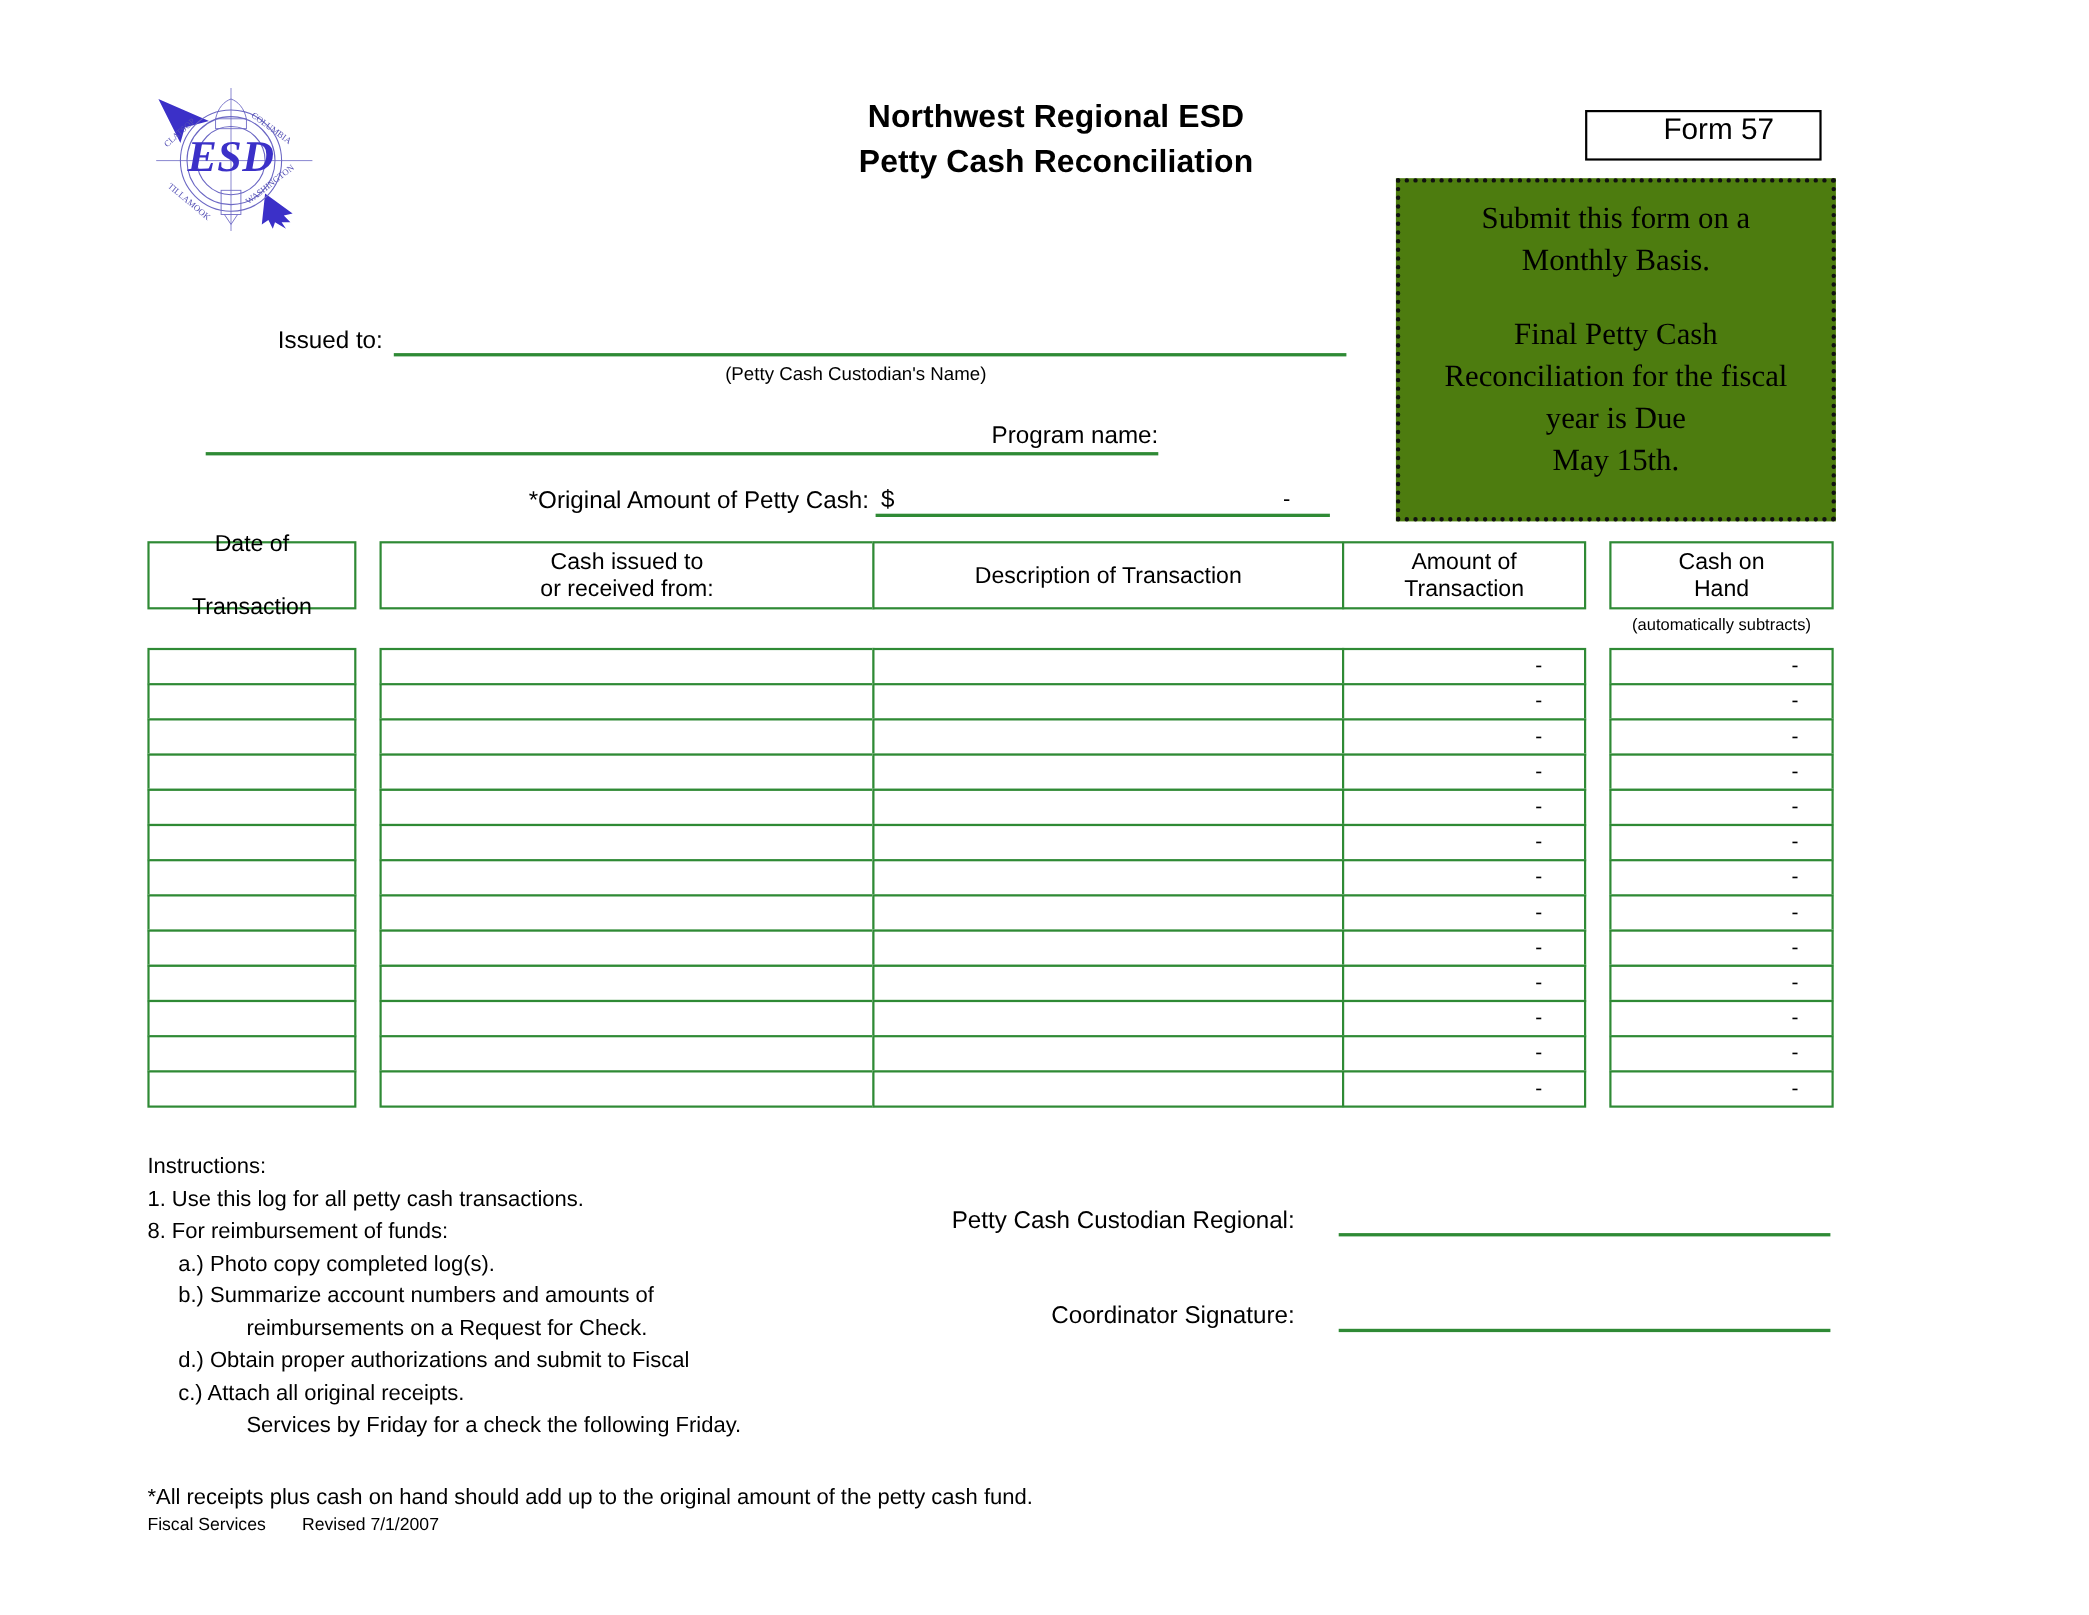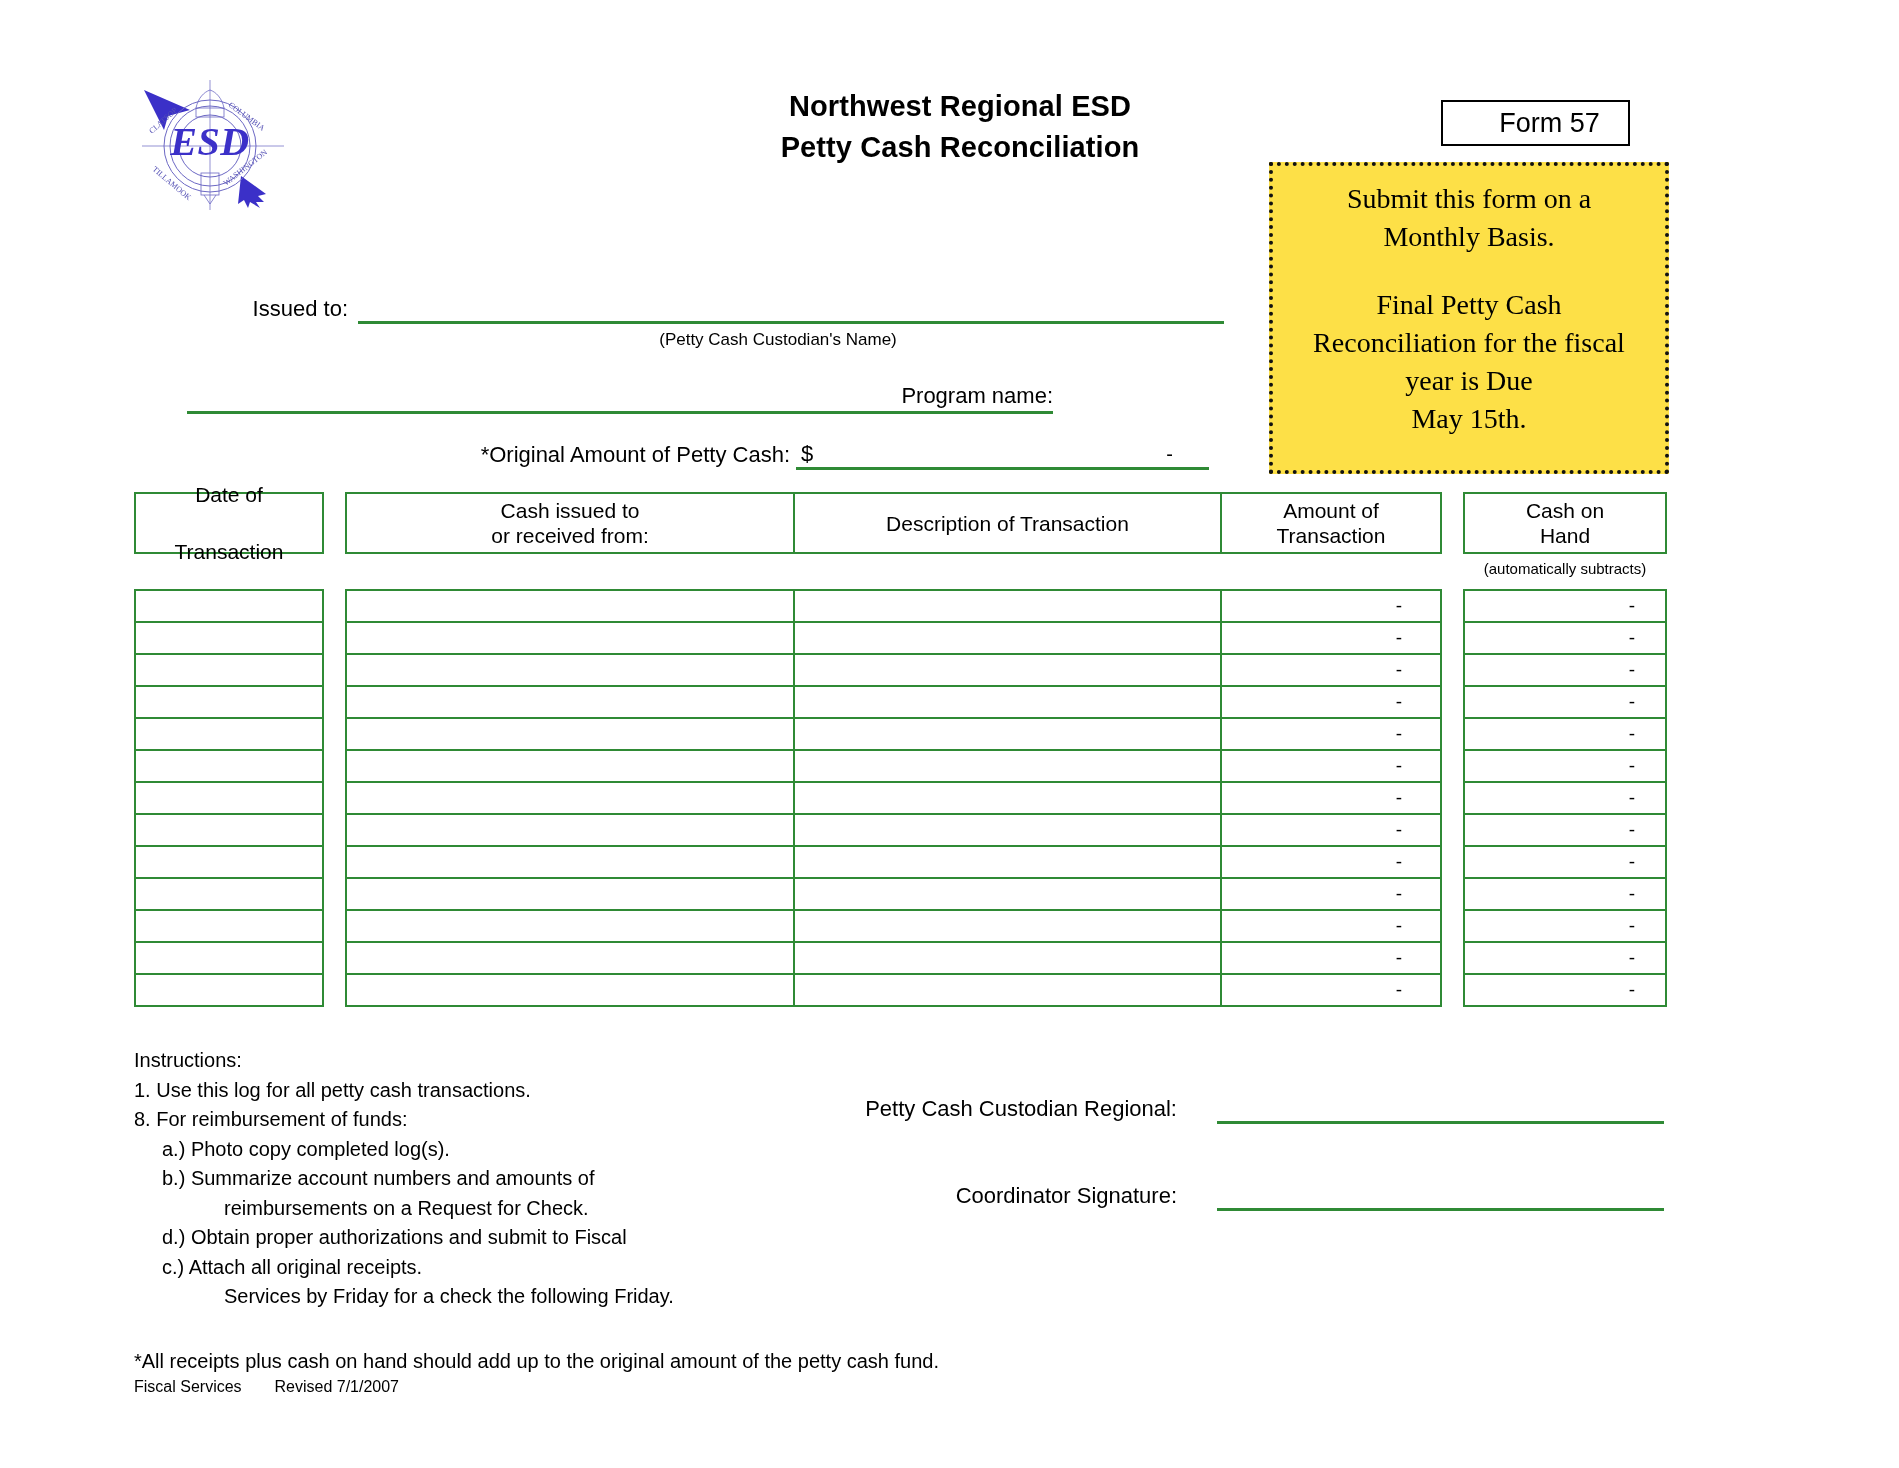--- a/index.html
+++ b/index.html
@@ -40,39 +40,38 @@
     font-size: 29px;
     font-weight: bold;
     letter-spacing: 0.1px;
     line-height: 41px;
     white-space: nowrap;
   }
 
   .form-no-box {
     position: absolute;
     left: 1441px; top: 100px;
-    width: 189px; height: 46px;
+    width: 215px; height: 46px;
     border: 2px solid #000000;
     display: flex;
-    align-items: center;
     justify-content: center;
     background: #ffffff;
     padding-left: 28px;
   }
   .form-no-box .label {
     font-size: 27px;
     line-height: 30px;
   }
 
   .notice-box {
     position: absolute;
     left: 1269px; top: 162px;
     width: 400px; height: 312px;
     border: 4px dotted #111111;
-    background: #fde047;
+    background: #4d7c0f;
     display: flex;
     flex-direction: column;
     align-items: center;
     justify-content: flex-start;
     padding-top: 14px;
   }
   .notice-line {
     font-family: "Liberation Serif", serif;
     font-size: 28px;
     line-height: 38px;

